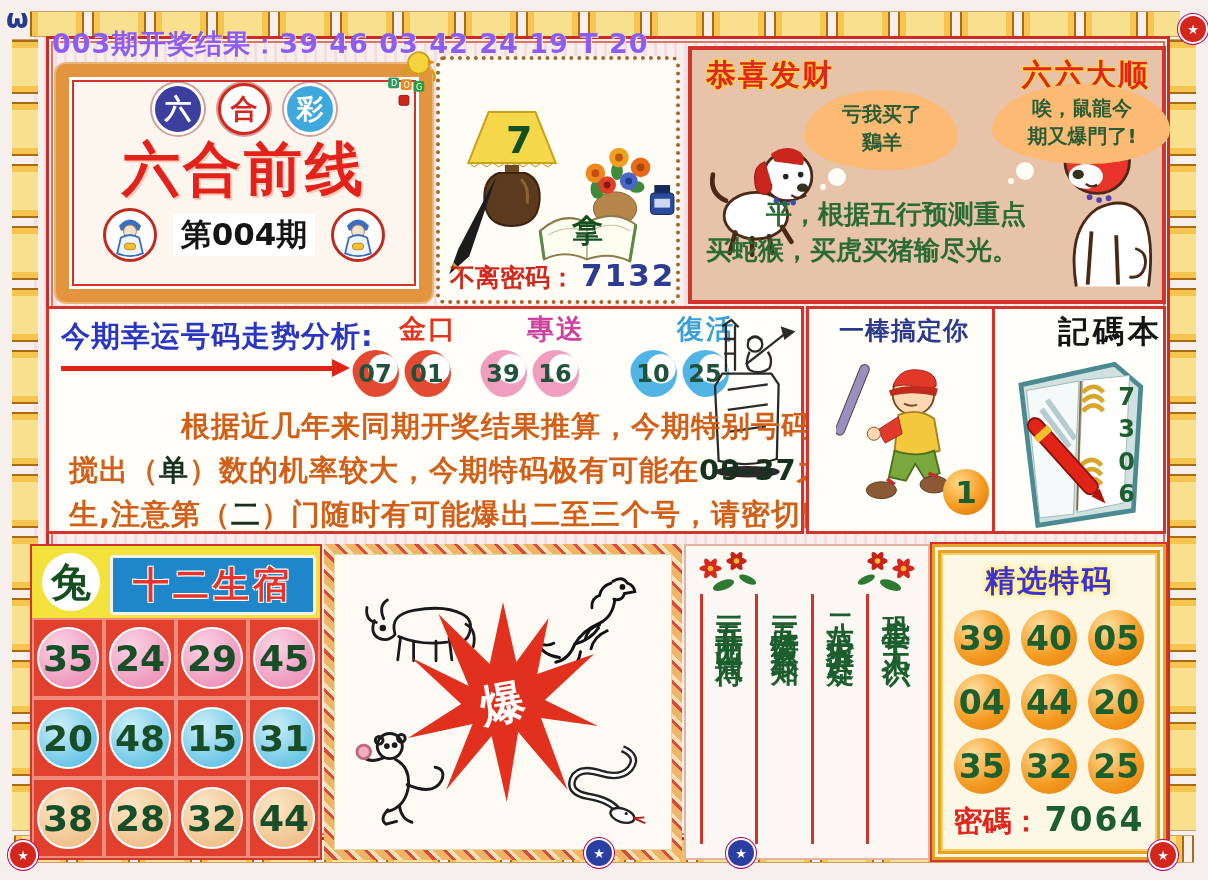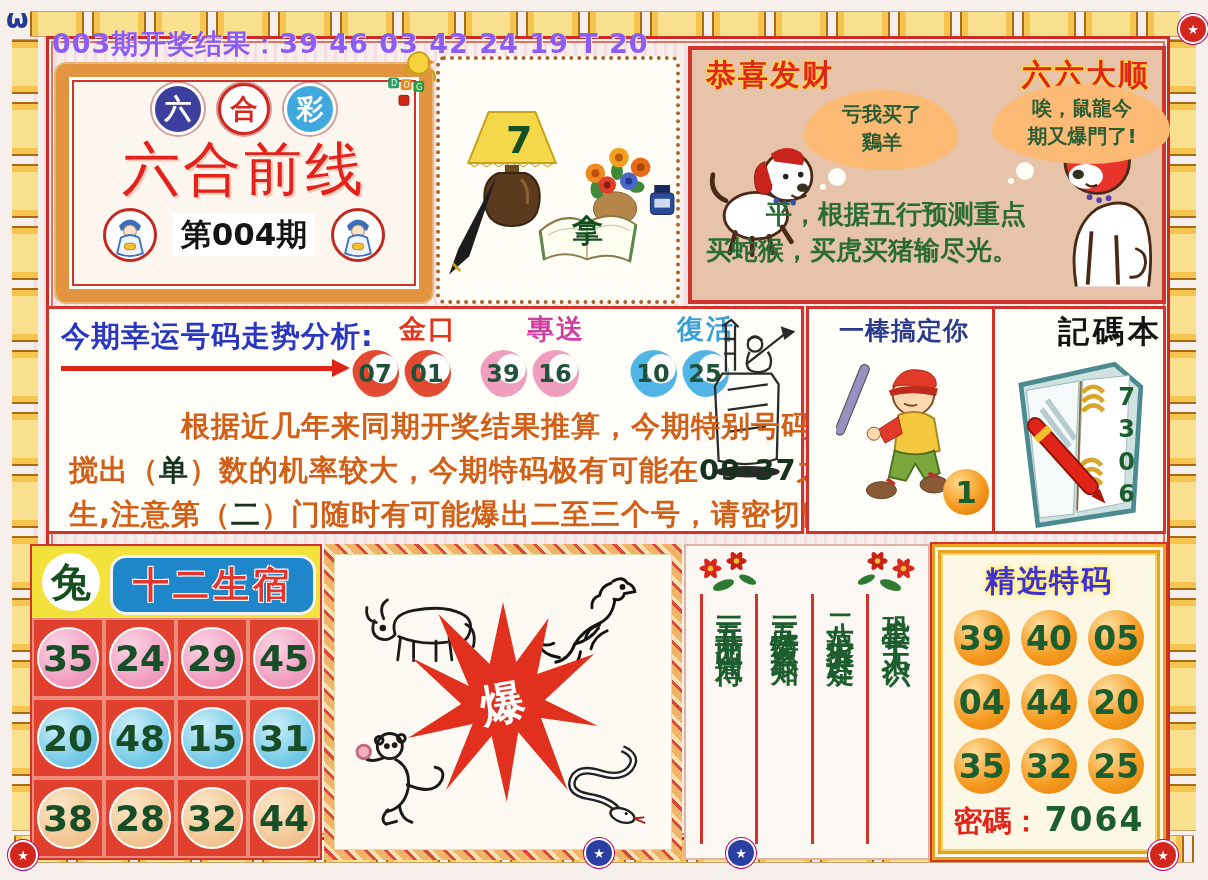--- a/index.html
+++ b/index.html
@@ -18,21 +18,21 @@
   .announce{position:absolute;left:52px;top:26px;font-size:27px;font-weight:bold;color:#8b5cf6;letter-spacing:1px;
     z-index:7;text-shadow:1px 1px 0 #ffe9e2;white-space:nowrap;}
   .box{position:absolute;box-sizing:border-box;}
   
   .boxA{left:56px;top:64px;width:376px;height:238px;background:#fdf6ee;border:13px solid #e2953e;border-radius:10px;
     box-shadow:inset 0 0 0 3px #fff, inset 0 0 0 5px #d2342b, 0 0 0 2px #e8b677;}
   .medals{display:flex;gap:14px;justify-content:center;margin-top:6px;}
   .medal{width:46px;height:46px;border-radius:50%;display:flex;align-items:center;justify-content:center;
     font-size:27px;font-weight:bold;color:#fff;border:3px solid #fff;box-shadow:0 0 0 2px rgba(160,50,50,.45);}
   .medal.m1{background:#3c3f9e}.medal.m2{background:#fff;color:#d3261d;border-color:#d3261d}.medal.m3{background:#3fa8dd}
-  .mast-title{font-size:58px;font-weight:normal;color:#e3231b;text-align:center;letter-spacing:3px;line-height:1.05;
+  .mast-title{font-size:58px;font-weight:bold;color:#e3231b;text-align:center;letter-spacing:3px;line-height:1.05;
     margin-top:4px;text-shadow:2px 2px 0 #f6cdbc;}
   .issue-row{display:flex;align-items:center;justify-content:center;gap:16px;margin-top:8px;}
   .mascot{width:48px;height:48px;border-radius:50%;border:3px solid #c02a20;background:#fff;display:flex;align-items:center;justify-content:center;}
   .issue{font-size:31px;font-weight:bold;color:#151515;background:#fff;padding:0 8px;}
   
   .boxB{left:436px;top:56px;width:244px;height:248px;background:#fffdf6;border:4px dotted #a8622a;border-radius:8px;}
   .puzzle-head{position:absolute;left:50%;top:4px;transform:translateX(-50%);width:198px;height:38px;
     background:linear-gradient(#fbd958,#eda228);border:2px solid #b5791c;border-radius:9px;display:flex;align-items:center;
     justify-content:center;font-size:25px;font-weight:bold;color:#2c3c92;letter-spacing:2px;box-shadow:1px 2px 2px rgba(0,0,0,.25);}
   .lamp-num{position:absolute;left:66px;top:58px;font-size:38px;font-weight:bold;color:#14501f;z-index:3;}
@@ -89,21 +89,21 @@
   .boxF{left:992px;top:306px;width:174px;height:228px;background:#fffef9;border:3px solid #d2342b;text-align:center;}
   .nb-title{margin-top:2px;font-size:31px;font-weight:bold;color:#141414;letter-spacing:4px;text-align:right;}
   .nb-digits{position:absolute;right:28px;top:72px;display:flex;flex-direction:column;font-size:24px;font-weight:bold;
     color:#1d5e2e;line-height:1.35;z-index:3;}
   
   .boxG{left:30px;top:544px;width:292px;height:316px;border:2px solid #d2342b;background:#e2402e;}
   .zo-head{height:72px;background:#f3e23c;position:relative;}
   .zo-animal{position:absolute;left:10px;top:7px;width:58px;height:58px;background:#fff;border-radius:50%;
     display:flex;align-items:center;justify-content:center;font-size:40px;font-weight:bold;color:#14501f;}
   .zo-plaque{position:absolute;left:78px;top:9px;width:200px;height:54px;background:#1f86c9;border:3px solid #f2f2f2;
-    border-radius:16px;display:flex;align-items:center;justify-content:center;font-size:36px;font-weight:bold;color:#e8332a;
+    border-radius:4px;display:flex;align-items:center;justify-content:center;font-size:36px;font-weight:bold;color:#e8332a;
     letter-spacing:4px;text-shadow:1px 1px 0 #fff,-1px -1px 0 #fff,1px -1px 0 #fff,-1px 1px 0 #fff;}
   .zo-grid{position:absolute;top:72px;bottom:0;left:0;right:0;display:grid;
     grid-template-columns:repeat(4,1fr);grid-template-rows:repeat(3,1fr);}
   .zo-cell{border:2px solid #ef8d7d;display:flex;align-items:center;justify-content:center;}
   .zball{width:58px;height:58px;border-radius:50%;display:flex;align-items:center;justify-content:center;
     font-size:36px;font-weight:bold;color:#184e27;border:2px solid #fff;}
   .zball.pink{background:radial-gradient(circle at 35% 30%,#fbd5e5,#ef97bb 72%);}
   .zball.blue{background:radial-gradient(circle at 35% 30%,#cdeff8,#6cc6e6 72%);}
   .zball.tan{background:radial-gradient(circle at 35% 30%,#fbe7c8,#f0c28d 72%);}
   
@@ -238,20 +238,24 @@
       <path d="M8 28 Q30 8 54 20 Q80 6 102 22 L96 58 Q76 48 54 56 Q32 46 12 56 Z" fill="#fdfdf0" stroke="#8a7a4a" stroke-width="2"></path>
       <path d="M54 20 L54 56" stroke="#8a7a4a"></path>
       <path d="M16 32 q18 -10 34 -4 M62 26 q18 -8 34 2" stroke="#c8c09a" fill="none"></path>
       <path d="M8 28 l4 28 M102 22 l-6 36" stroke="#5a8a4a" stroke-width="3" fill="none"></path>
     </svg>
     <span class="book-char">拿</span>
     <svg width="64" height="110" viewBox="0 0 70 120" style="position:absolute;left:0px;top:112px">
       <path d="M62 4 L20 84 L10 112 L32 92 Z" fill="#1c1c1c"></path>
       <path d="M14 100 l8 8" stroke="#c8a02a" stroke-width="3"></path>
     </svg>
+    <div class="code-line">
+      <span class="code-label">不离密码：</span>
+      <span class="code-value">7132</span>
+    </div>
   </div>
 
   <div class="box boxC">
     <div class="greet l">恭喜发财</div>
     <div class="greet r">六六大顺</div>
     <div class="bubble bub1">
       <span>亏我买了</span><br>
       <span>鷄羊</span>
     </div>
     <div class="bubble bub2">

